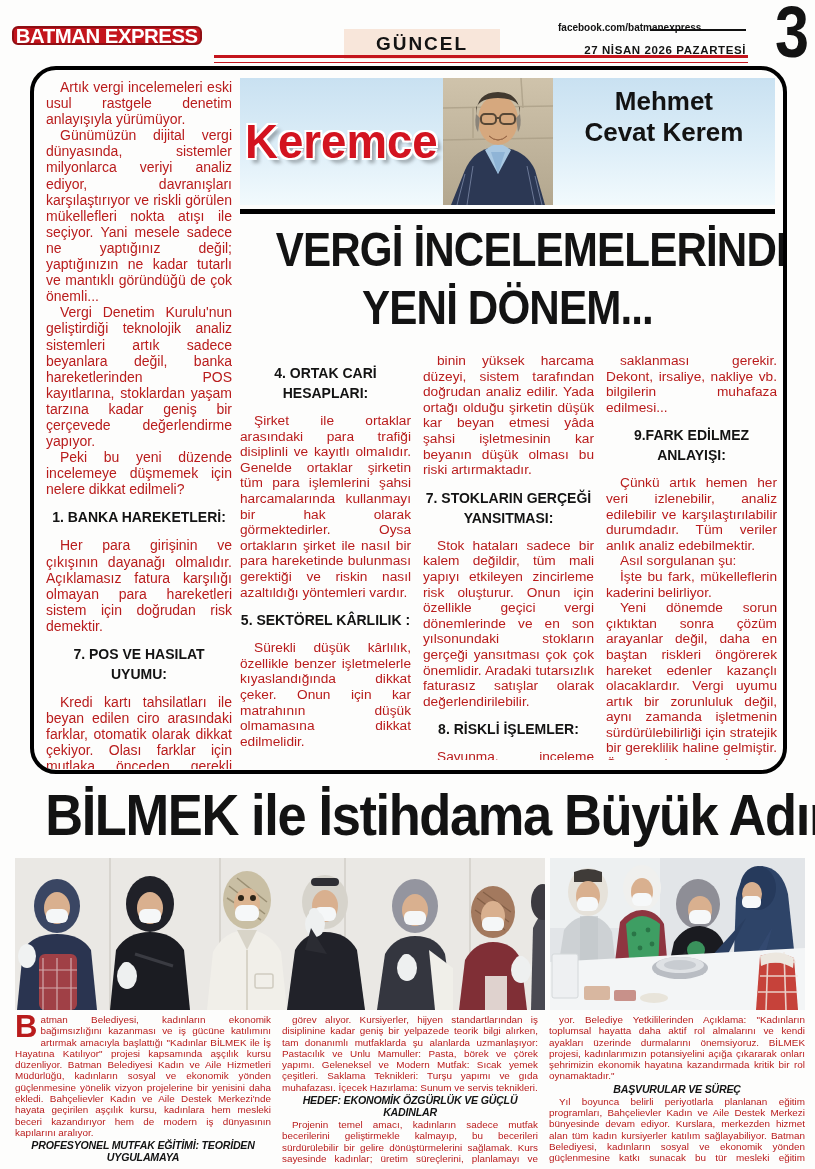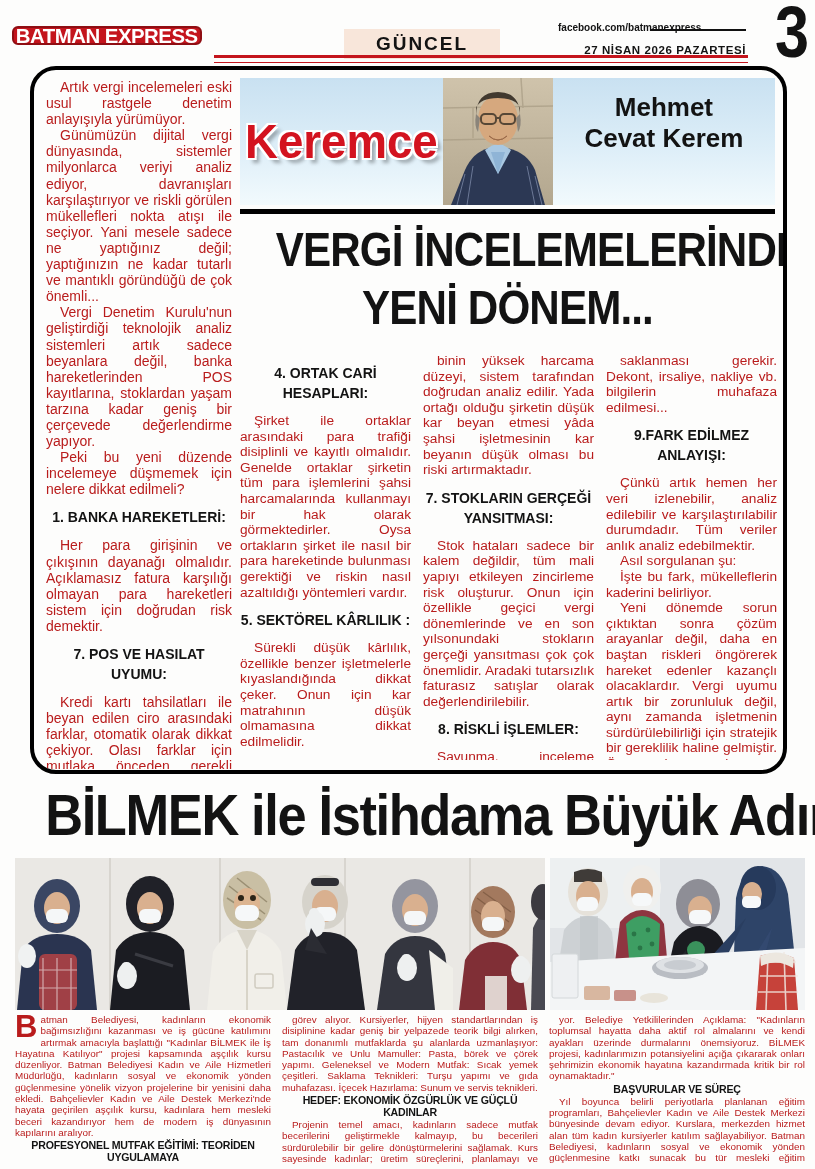--- a/index.html
+++ b/index.html
@@ -33,21 +33,21 @@
 
   .banner { position:absolute; left:206px; top:8px; width:535px; height:127px;
             background:linear-gradient(180deg,#c9e1f1 0%, #ddeef8 55%, #f2fafd 100%);
             display:flex; align-items:stretch; overflow:hidden; }
   .kicker-wrap { flex:1 1 0; display:flex; align-items:center; justify-content:flex-start; }
   .kicker { color:#d3131f; font-weight:bold; font-size:48px; transform:scaleX(0.95);
             white-space:nowrap;
             text-shadow:-2px -2px 0 #fff, 2px -2px 0 #fff, -2px 2px 0 #fff, 2px 2px 0 #fff,
                         5px 5px 4px rgba(0,0,0,0.30); }
   .portrait { width:110px; flex:0 0 110px; }
-  .author-wrap { flex:1.15 1 0; display:flex; align-items:flex-start; justify-content:center; padding-top:14px; }
+  .author-wrap { flex:1.15 1 0; display:flex; align-items:flex-start; justify-content:center; padding-top:8px; }
   .author-name { font-weight:bold; font-size:26px; line-height:31px; text-align:center; max-width:175px; }
   .banner-rule { position:absolute; left:206px; top:139px; width:535px; height:5px; background:#000; }
 
   .main-headline { position:absolute; left:204px; top:150px; width:539px; text-align:center; }
   .hl-line { display:block; font-weight:bold; font-size:49px; line-height:58px;
              letter-spacing:-1px; transform:scaleX(0.86); transform-origin:center; white-space:nowrap; }
 
   .main-cols { position:absolute; left:206px; top:283px; width:537px; height:407px;
                display:flex; gap:12px; }
   .main-col { flex:1 1 0; overflow:hidden; }
@@ -64,21 +64,21 @@
                           white-space:nowrap; }
   .photo { position:absolute; top:858px; height:152px; overflow:hidden; background:#e8e6e2; }
   .photo svg { display:block; }
   .photo-left  { left:15px;  width:530px; }
   .photo-right { left:550px; width:255px; }
 
   .bottom-cols { position:absolute; left:15px; top:1014px; width:790px; height:150px;
                  display:flex; gap:11px; }
   .bottom-col { flex:1 1 0; overflow:hidden; }
   .bottom-col .para { font-size:9.9px; line-height:11.3px; text-indent:10px; }
-  .bottom-col .subhead { font-size:10.6px; line-height:12px; margin:1px 0; letter-spacing:-0.2px; }
+  .bottom-col .subhead { font-size:10.6px; line-height:12px; margin:1px 0; letter-spacing:-0.2px;font-style:italic; }
   .para.dropcap { text-indent:0; }
   .para.dropcap::first-letter { font-size:31px; font-weight:bold; float:left;
                                 line-height:24px; padding:1px 3px 0 0; }
 </style>
 </head>
 <body>
 
 <div class="page">
 
   <div class="logo-box">

